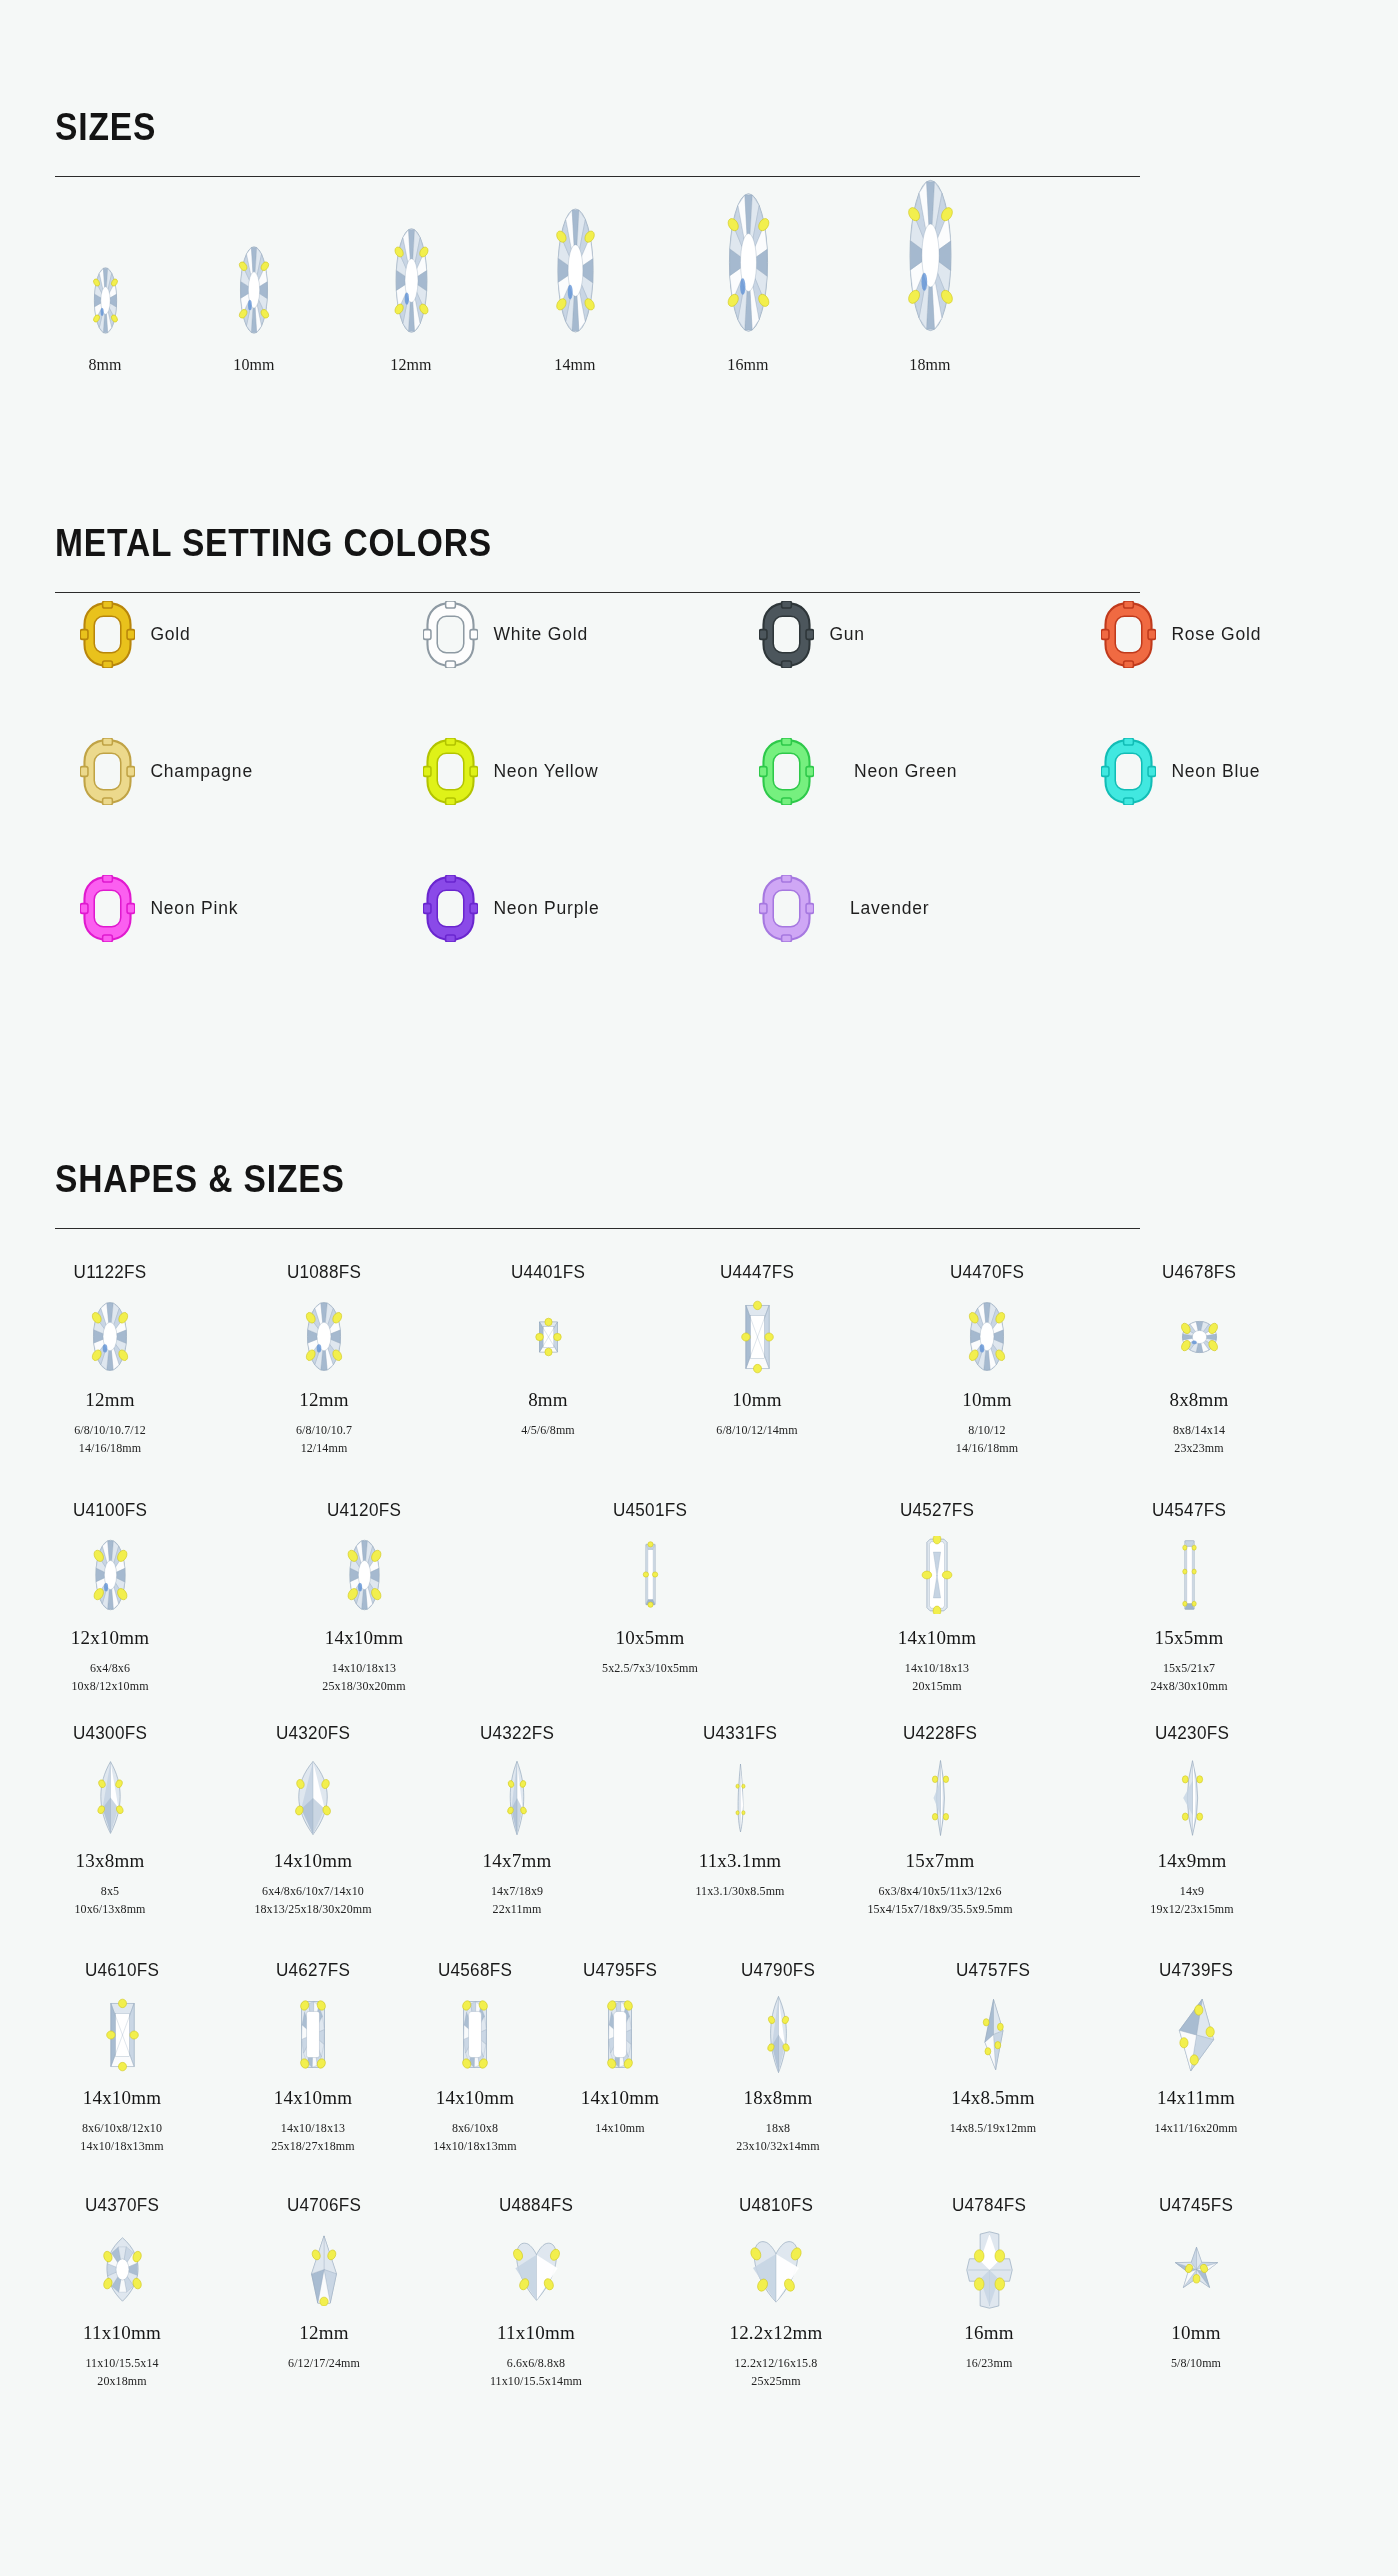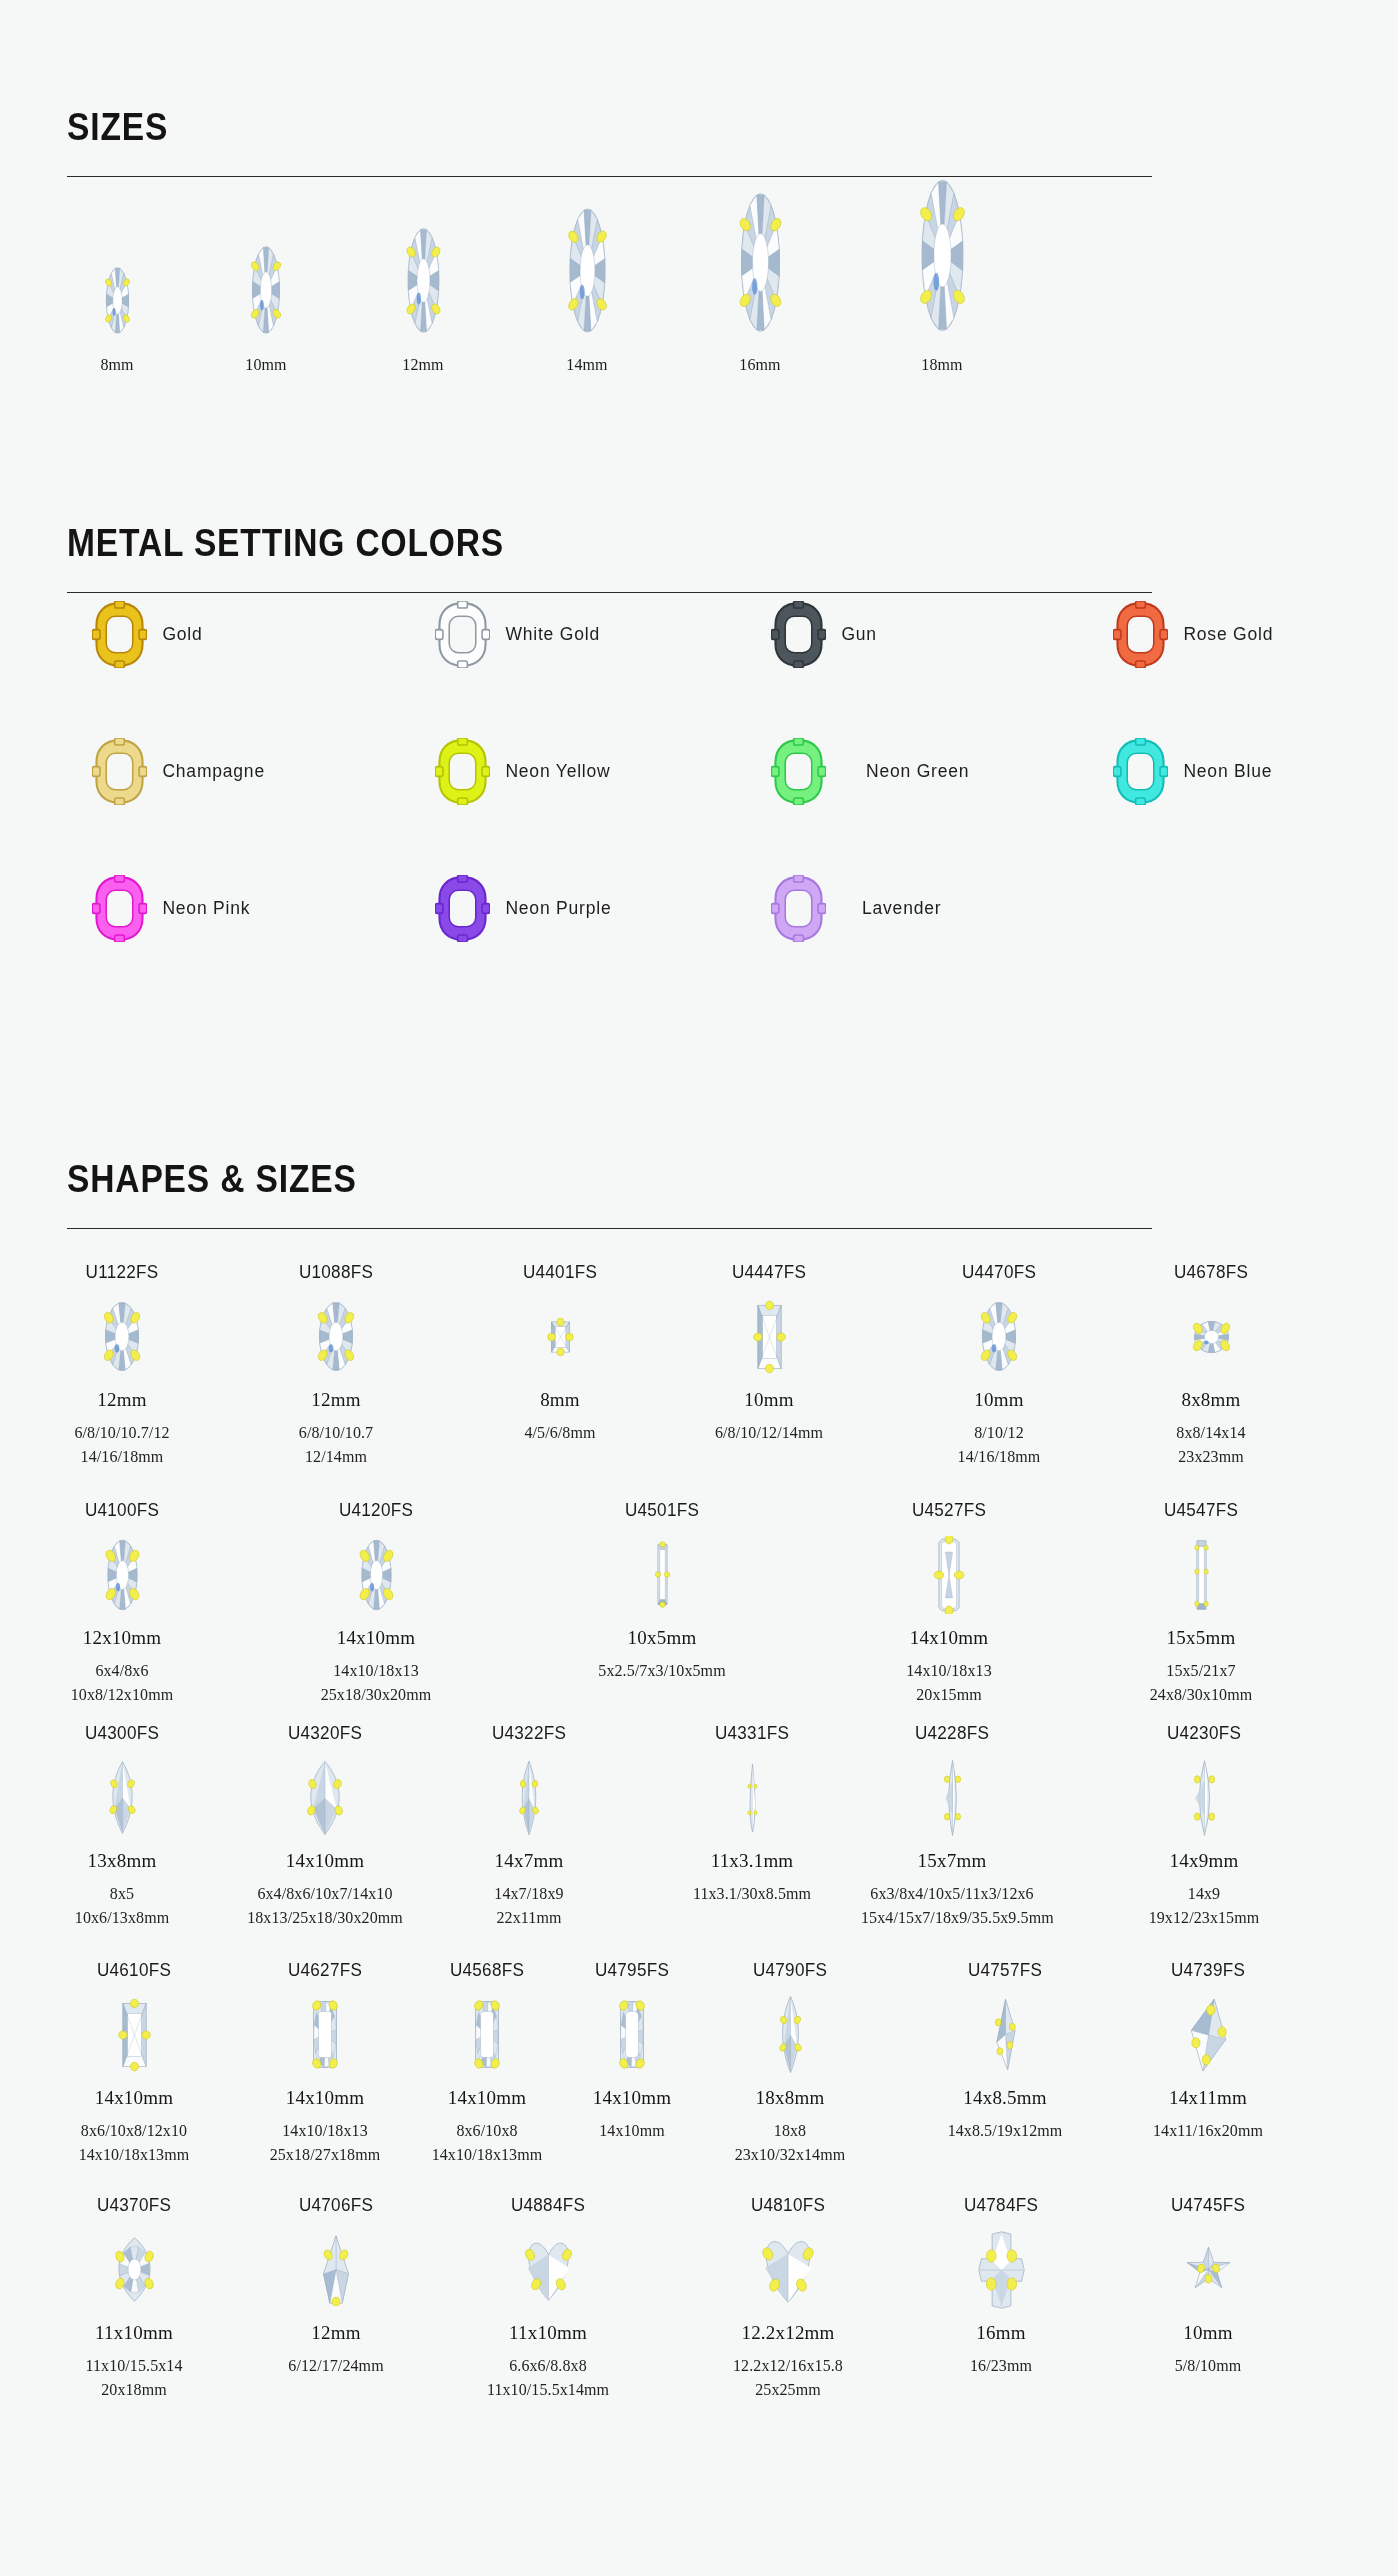--- a/index.html
+++ b/index.html
@@ -18,21 +18,21 @@
   .page {
     position: relative;
     width: 1398px;
     height: 2576px;
     background: #f5f8f7;
   }
 
   
   .section {
     position: absolute;
-    left: 12px;
+    left: 0;
     width: 1195px;
   }
   .sec-title {
     font-family: "Liberation Sans", sans-serif;
     font-size: 39px;
     font-weight: 700;
     letter-spacing: 1px;
     color: #141414;
     margin-left: 55px;
     transform: scaleX(0.86);
@@ -111,21 +111,21 @@
   }
   .shape-size {
     margin-top: 7px;
     font-size: 19px;
     color: #151515;
     font-family: "Liberation Serif", serif;
     letter-spacing: 0.2px;
   }
   .shape-opts {
     margin-top: 9.8px;
-    font-size: 16px;
+    font-size: 12px;
     line-height: 1.5;
     color: #222;
     font-family: "Liberation Serif", serif;
     letter-spacing: 0.1px;
     white-space: nowrap;
   }
 </style>
 </head>
 <body>
 

